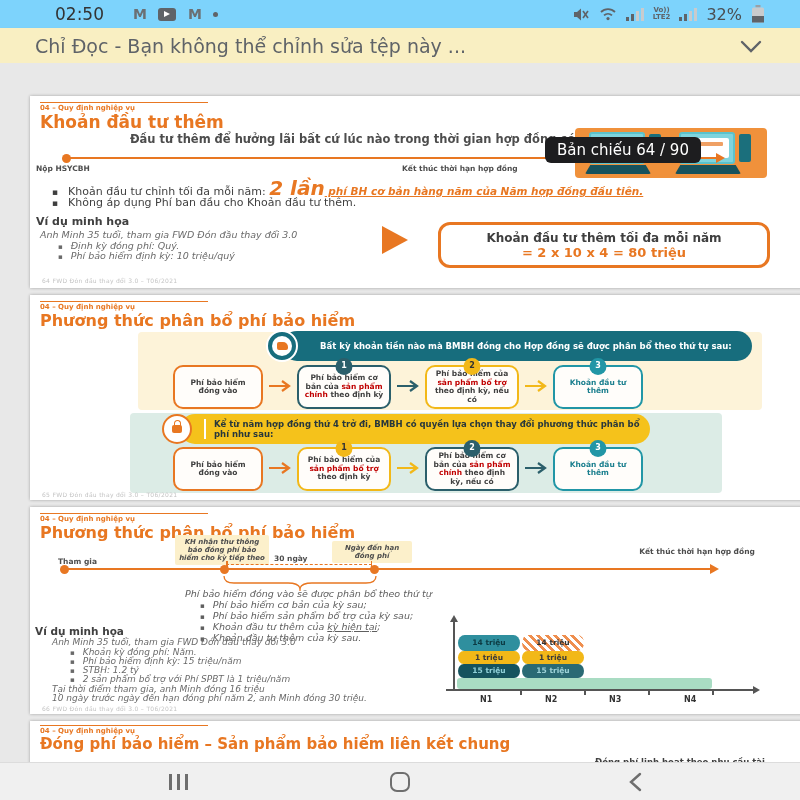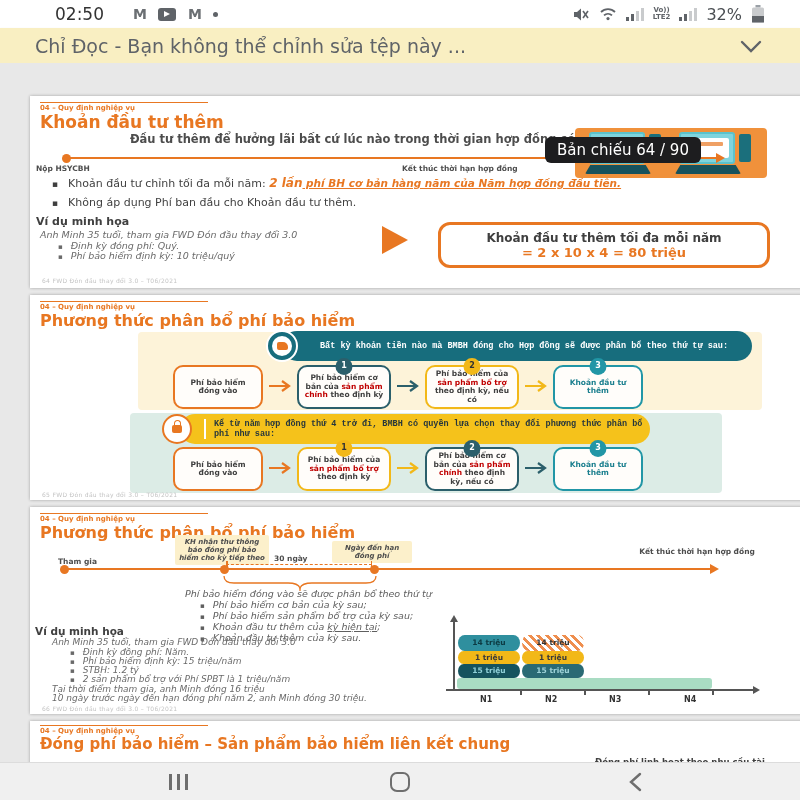--- a/index.html
+++ b/index.html
@@ -1,21 +1,21 @@
 <!DOCTYPE html>
 <html><head>
 <meta charset="utf-8">
 <style>
   * { margin:0; padding:0; box-sizing:border-box; }
   html,body { width:800px; height:800px; overflow:hidden;
     font-family:"DejaVu Sans","Liberation Sans",sans-serif; background:#e8e8e8; }
   .abs { position:absolute; }
 
   
-  #statusbar { position:absolute; top:0; left:0; width:800px; height:28px; background:#ffffff;
+  #statusbar { position:absolute; top:0; left:0; width:800px; height:28px; background:#7dd3fc;
     display:flex; align-items:center; color:#4a4e52;padding-left:48px; }
   #statusbar .time { position:absolute; left:55px; font-size:17px; color:#333; }
   .st-ico { display:inline-flex; align-items:center; justify-content:center; }
   #st-left { position:absolute; left:133px; display:flex; gap:12px; align-items:center; }
   #st-right { position:absolute; right:35px; display:flex; gap:9px; align-items:center; }
   .gmail-m { font-size:14px; font-weight:bold; color:#6b6f73; letter-spacing:-1px; }
   .yt { width:18px; height:13px; background:#5f6368; border-radius:3px; position:relative; }
   .yt:after { content:""; position:absolute; left:6px; top:3.5px; border-left:6px solid #fff;
     border-top:3px solid transparent; border-bottom:3px solid transparent; }
   .dot5 { width:5px; height:5px; border-radius:50%; background:#5f6368; }
@@ -40,21 +40,21 @@
   
   .intro1 { position:absolute; left:50px; width:600px; text-align:center; font-size:11.5px;
     font-weight:600; color:#4d4d4d; line-height:13px; }
   .tl-line { position:absolute; height:2px; background:#e87722; }
   .tl-line:after { content:""; position:absolute; right:-7px; top:-4px; border-left:9px solid #e87722;
     border-top:5px solid transparent; border-bottom:5px solid transparent; }
   .tl-dot { position:absolute; width:9px; height:9px; border-radius:50%; background:#e87722; }
   .tl-lab { position:absolute; font-size:7.5px; font-weight:bold; color:#4d4d4d; }
   .bullet { position:absolute; font-size:11px; color:#3f3f3f; }
   .bullet:before { content:"▪"; margin-right:10px; font-size:9px; }
-  .big-orange { font-size:12px; font-weight:bold; font-style:italic; color:#e87722; }
+  .big-orange { font-size:20px; font-weight:bold; font-style:italic; color:#e87722; }
   .orange-u { font-size:10.5px; font-weight:bold; font-style:italic; color:#e87722; text-decoration:underline; }
   .ex-head { position:absolute; font-size:11px; font-weight:bold; color:#404040; }
   .ex-it { position:absolute; font-style:italic; color:#6a6a6a; font-size:9.5px; line-height:9.5px; }
   .ex-li:before { content:"▪"; margin-right:8px; font-size:7px; }
   .play-tri { position:absolute; width:0; height:0; border-left:26px solid #e87722;
     border-top:14px solid transparent; border-bottom:14px solid transparent; }
   .result-box { position:absolute; border:3px solid #e87722; border-radius:12px; background:#fff;
     text-align:center; display:flex; flex-direction:column; justify-content:center; }
   .result-box .l1 { font-size:12px; font-weight:bold; color:#3f3f3f; }
   .result-box .l2 { font-size:13px; font-weight:bold; color:#e87722; }
@@ -69,21 +69,21 @@
     background:#e87722; opacity:.7; border-radius:1px; }
   .lap-side { position:absolute; right:6px; top:2px; width:12px; height:28px; background:#1b6f7c; border-radius:2px; }
   .lap-base { position:absolute; left:0; bottom:0; width:66px; height:9px; background:#17525c;
     border-radius:2px; clip-path:polygon(8% 0,92% 0,100% 100%,0 100%); }
   #toast { position:absolute; left:545px; top:74px; background:#1d1d1f; color:#fff; font-size:15px;
     padding:4px 12px; border-radius:6px; z-index:50; }
 
   
   .panel { position:absolute; border-radius:4px; }
   .pill { position:absolute; border-radius:16px; font-size:8.5px; line-height:10px; font-weight:bold;
-    display:flex; align-items:center;font-family:Liberation Mono, monospace; }
+    display:flex; align-items:center; }
   .pill-ico { position:absolute; border-radius:50%; display:flex; align-items:center; justify-content:center; z-index:2; }
   .fbox { position:absolute; border:2px solid; border-radius:10px; background:#fffdfa;
     display:flex; align-items:center; justify-content:center; text-align:center;
     font-size:7.5px; line-height:8.5px; color:#3f3f3f; font-weight:bold; padding:3px 5px; }
   .step { position:absolute; top:-9px; left:50%; transform:translateX(-50%); width:17px; height:17px;
     border-radius:50%; color:#fff; font-size:8px; font-weight:bold; display:flex;
     align-items:center; justify-content:center; }
   .red { color:#c00000; font-weight:bold; }
   .tealtxt { color:#1b7f8e; }
 
@@ -338,21 +338,21 @@
       </svg>
 
     <div class="alloc abs" style="left:155px;top:82px;">Phí bảo hiểm đóng vào sẽ được phân bổ theo thứ tự</div>
     <div class="alloc abs ex-li" style="left:170px;top:93px;">Phí bảo hiểm cơ bản của kỳ sau;</div>
     <div class="alloc abs ex-li" style="left:170px;top:104px;">Phí bảo hiểm sản phẩm bổ trợ của kỳ sau;</div>
     <div class="alloc abs ex-li" style="left:170px;top:115px;"><span>Khoản đầu tư thêm của </span><span class="u">kỳ hiện tại</span><span>;</span></div>
     <div class="alloc abs ex-li" style="left:170px;top:126px;">Khoản đầu tư thêm của kỳ sau.</div>
 
     <div class="ex-head" style="left:5px;top:118px;font-size:10.5px;">Ví dụ minh họa</div>
     <div class="ex-it" style="left:22px;top:131px;font-size:9px;">Anh Minh 35 tuổi, tham gia FWD Đón đầu thay đổi 3.0</div>
-    <div class="ex-it ex-li" style="left:40px;top:141px;font-size:9px;">Định kỳ đồng phí: Năm.</div>
+    <div class="ex-it ex-li" style="left:40px;top:141px;font-size:9px;">Khoản kỳ đóng phí: Năm.</div>
     <div class="ex-it ex-li" style="left:40px;top:150px;font-size:9px;">Phí bảo hiểm định kỳ: 15 triệu/năm</div>
     <div class="ex-it ex-li" style="left:40px;top:159px;font-size:9px;">STBH: 1.2 tỷ</div>
     <div class="ex-it ex-li" style="left:40px;top:168px;font-size:9px;">2 sản phẩm bổ trợ với Phí SPBT là 1 triệu/năm</div>
     <div class="ex-it" style="left:22px;top:178px;font-size:9px;">Tại thời điểm tham gia, anh Minh đóng 16 triệu</div>
     <div class="ex-it" style="left:22px;top:187px;font-size:9px;">10 ngày trước ngày đến hạn đóng phí năm 2, anh Minh đóng 30 triệu.</div>
 
     <div class="chart" style="left:410px;top:110px;width:330px;height:92px;">
       <div class="vaxis" style="left:13px;top:4px;height:68px;"></div>
       <div class="band" style="left:17px;top:61px;width:255px;height:11px;"></div>
       <div class="haxis" style="left:6px;top:72px;width:308px;"></div>

